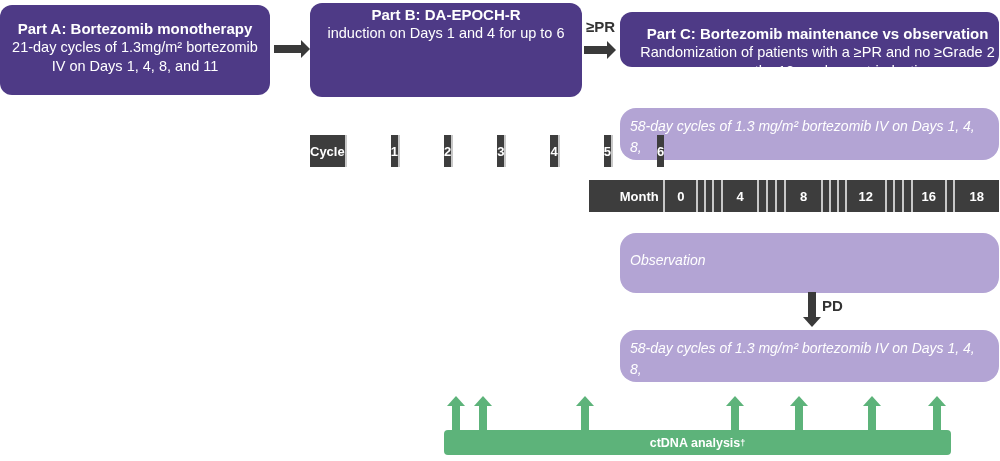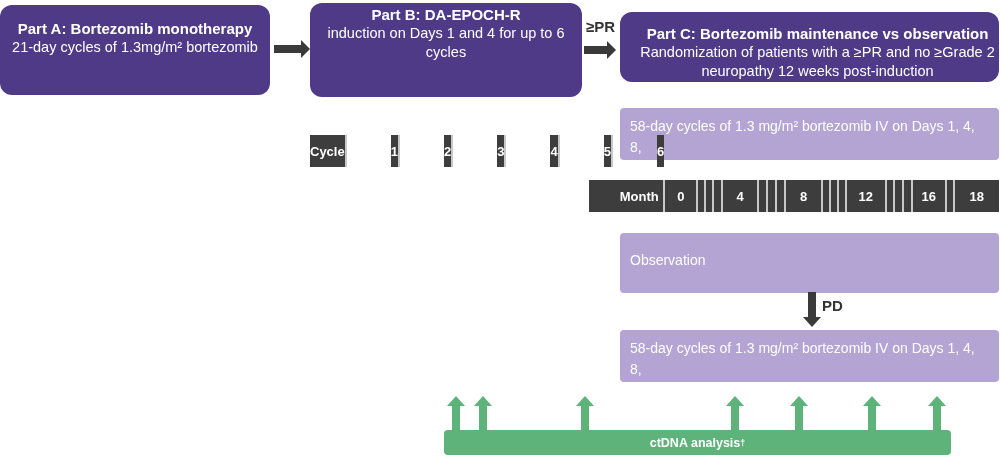--- a/index.html
+++ b/index.html
@@ -1,20 +1,20 @@
 <!DOCTYPE html>
 <html><head>
 <meta charset="utf-8">
 <style>
   html, body { margin:0; padding:0; background:#ffffff; }
   body { width:1000px; height:461px; position:relative; overflow:hidden;
          font-family:"Liberation Sans", sans-serif; }
   .box { position:absolute; border-radius:12px; color:#fff; box-sizing:border-box; text-align:center; }
   .dark { background:#4e3a86; }
-  .light { background:#b3a4d4; text-align:left; border-radius:4px; }
+  .light { background:#b3a4d4; text-align:left; border-radius:16px;font-style:italic; }
   .box .title { font-weight:bold; font-size:15px; line-height:19px; display:block; }
   .box .body { font-size:14.5px; line-height:19px; display:block; }
   .light .body { font-size:14px; line-height:21px; }
   .arrow-r { position:absolute; height:8px; background:#3a3a3a; }
   .arrow-r::after { content:""; position:absolute; right:-8px; top:-5px;
      border-left:9px solid #3a3a3a; border-top:9px solid transparent; border-bottom:9px solid transparent; }
   .lbl { position:absolute; font-weight:bold; font-size:15px; color:#333; }
   .track { position:absolute; height:32px; display:flex; }
   .cell { background:#3d3d3d; color:#fff; font-weight:bold; font-size:13px;
           display:flex; align-items:center; justify-content:center;
@@ -30,32 +30,32 @@
   .gup::before { content:""; position:absolute; top:-9px; left:-5px;
      border-bottom:10px solid #5db37a; border-left:9px solid transparent; border-right:9px solid transparent; }
   sup { font-size:9px; }
 </style>
 </head>
 <body>
 
 <div class="box dark" style="left:0;top:5px;width:270px;height:90px;padding-top:14px;">
   <span class="title">Part A: Bortezomib monotherapy</span>
   <span class="body">21-day cycles of 1.3mg/m² bortezomib</span>
+  <span class="body">IV on Days 1, 4, 8, and 11</span>
 </div>
 <div class="arrow-r" style="left:274px;top:45px;width:28px;"></div>
 
 <div class="box dark" style="left:310px;top:3px;width:272px;height:94px;padding-top:2px;">
   <span class="title">Part B: DA-EPOCH-R</span>
   <span class="body">induction on Days 1 and 4 for up to 6</span>
-  <span class="body">cycles</span>
 </div>
 <span class="lbl" style="left:586px;top:18px;">≥PR</span>
 <div class="arrow-r" style="left:584px;top:46px;width:24px;"></div>
 
-<div class="box dark" style="left:620px;top:12px;width:379px;height:70px;padding-top:12px;padding-left:16px;">
+<div class="box dark" style="left:620px;top:12px;width:379px;height:55px;padding-top:12px;padding-left:16px;">
   <span class="title">Part C: Bortezomib maintenance vs observation</span>
   <span class="body">Randomization of patients with a ≥PR and no ≥Grade 2</span>
   <span class="body">neuropathy 12 weeks post-induction</span>
 </div>
 
 <div class="box light" style="left:620px;top:108px;width:379px;height:52px;padding:8px 10px;">
   <span class="body">58-day cycles of 1.3 mg/m² bortezomib IV on Days 1, 4, 8,</span>
   <span class="body">and 11 for up to 10 cycles</span>
 </div>
 

